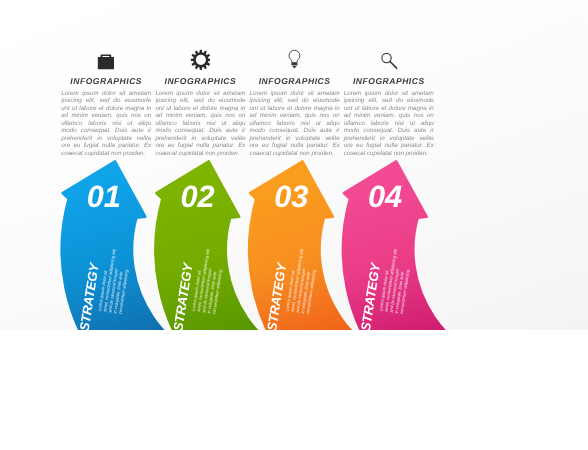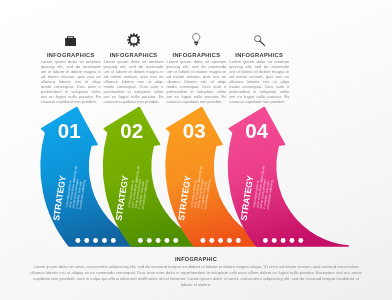--- a/index.html
+++ b/index.html
@@ -1,17 +1,17 @@
 <!DOCTYPE html>
 <html><head>
 <meta charset="utf-8">
 <style>
 html,body{margin:0;padding:0;background:#fff;}
 body{width:392px;height:300px;overflow:hidden;font-family:"Liberation Sans",sans-serif;}
-#stage{position:relative;width:392px;height:300px;overflow:hidden;background:#fdfdfd;}
+#stage{position:relative;width:392px;height:220px;overflow:hidden;background:#fdfdfd;font-style:italic;}
 .bgwash{position:absolute;left:0;top:0;width:392px;height:300px;
   background:linear-gradient(160deg,#ffffff 0%,#fcfcfc 38%,#f6f6f6 72%,#eeeeee 100%);}
 svg.main{position:absolute;left:0;top:0;}
 .col{position:absolute;width:60px;}
 .col .title{font-size:5.7px;font-weight:bold;letter-spacing:.35px;color:#3a3a3a;text-align:center;
   margin:0;height:7px;line-height:7px;}
 .col .body{font-size:4.15px;line-height:5.0px;margin-top:-1.5px;color:#8e8e8e;text-align:justify;margin:0;
   letter-spacing:-0.02px;}
 .ic{position:absolute;left:0;right:0;top:0;height:13.5px;display:flex;align-items:flex-end;justify-content:center;}
 #footwrap{position:absolute;left:0;width:392px;top:255px;text-align:center;}

